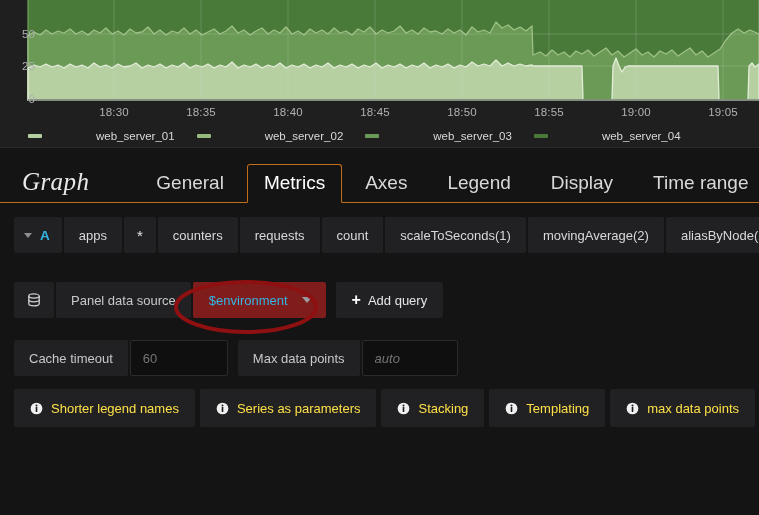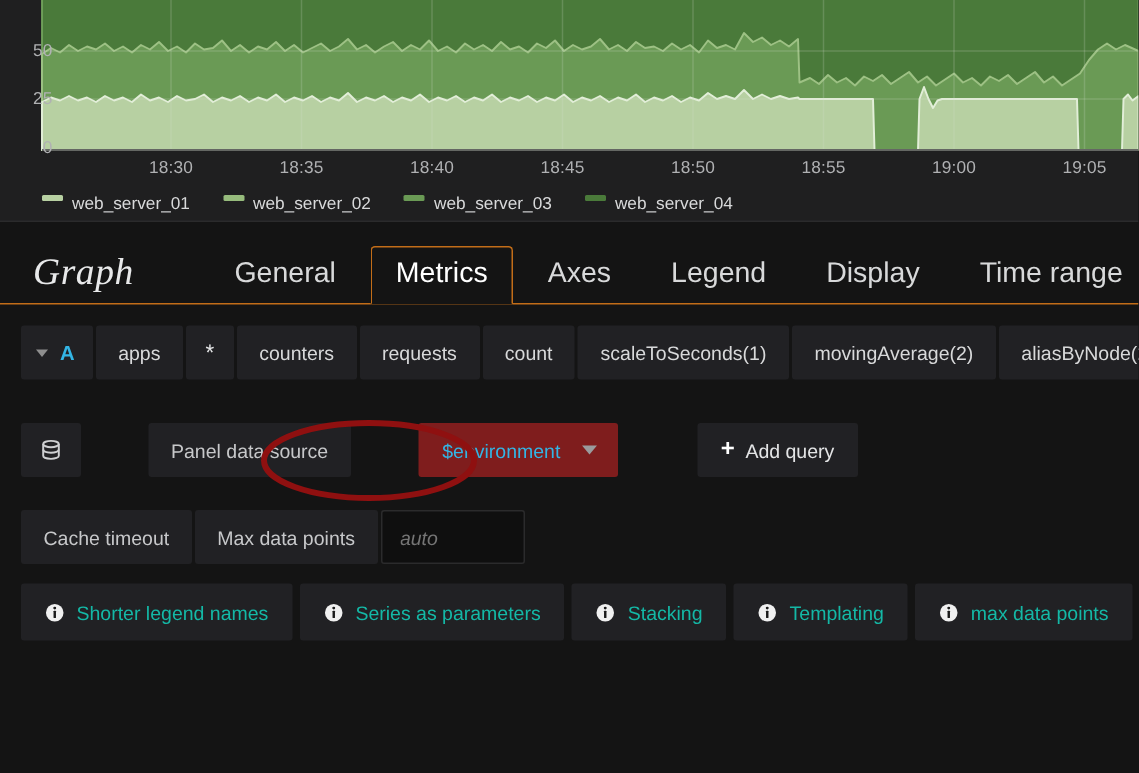--- a/index.html
+++ b/index.html
@@ -61,22 +61,24 @@
     top: 126px;
     width: 759px;
     height: 20px;
     display: flex;
     align-items: center;
     padding-left: 28px;
     box-sizing: border-box;
   }
   .legend-item {
     display: flex;
+    align-items: center;
     margin-right: 22px;
     white-space: nowrap;
+    gap: 48px;
   }
   .legend-swatch {
     width: 14px;
     height: 4px;
     border-radius: 1px;
     margin-right: 6px;
     flex: none;
   }
   .legend-label {
     font-size: 11.5px;
@@ -180,21 +182,20 @@
     padding: 0 13px;
     font-size: 15px;
     color: #e6e7e8;
     line-height: 1;
   }
 
   
   .ds-row {
     height: 66px;
     position: relative;
-    gap: 43px;
   }
   .seg-icon {
     padding: 0 12px;
   }
   .db-icon {
     display: block;
   }
   .seg-label {
     background: #212124;
     color: #c7c8ca;
@@ -266,21 +267,21 @@
   .info-btn {
     height: 38px;
     display: flex;
     align-items: center;
     gap: 8px;
     background: #212124;
     border-radius: 2px;
     padding: 16px 16px;
     margin-right: 5px;
     font-size: 13px;
-    color: #14b8a6;
+    color: #fde047;
     white-space: nowrap;
     cursor: pointer;
     box-sizing: border-box;
   }
   .info-icon {
     flex: none;
     display: block;
   }
 </style>
 </head>
@@ -429,20 +430,21 @@
       <span>Add query</span>
     </div>
 
     <svg class="annot-ellipse" width="148" height="56" viewBox="0 0 148 56">
       <ellipse cx="74" cy="28" rx="70" ry="25" fill="none" stroke="#8f1010" stroke-width="4"></ellipse>
     </svg>
   </div>
 
   <div class="row opt-row">
     <div class="seg opt-label">Cache timeout</div>
+    <input class="opt-input inp-cache" type="text" placeholder="60" style="">
     <div class="seg opt-label">Max data points</div>
     <input class="opt-input inp-mdp" type="text" placeholder="auto" style="">
   </div>
 
   <div class="row info-row">
     <div class="info-btn">
       <svg class="info-icon" width="13" height="13" viewBox="0 0 16 16">
         <circle cx="8" cy="8" r="7.2" fill="#f0f0f0"></circle>
         <rect x="7" y="6.3" width="2" height="6" rx="0.5" fill="#1a1a1a"></rect>
         <circle cx="8" cy="4.2" r="1.2" fill="#1a1a1a"></circle>

